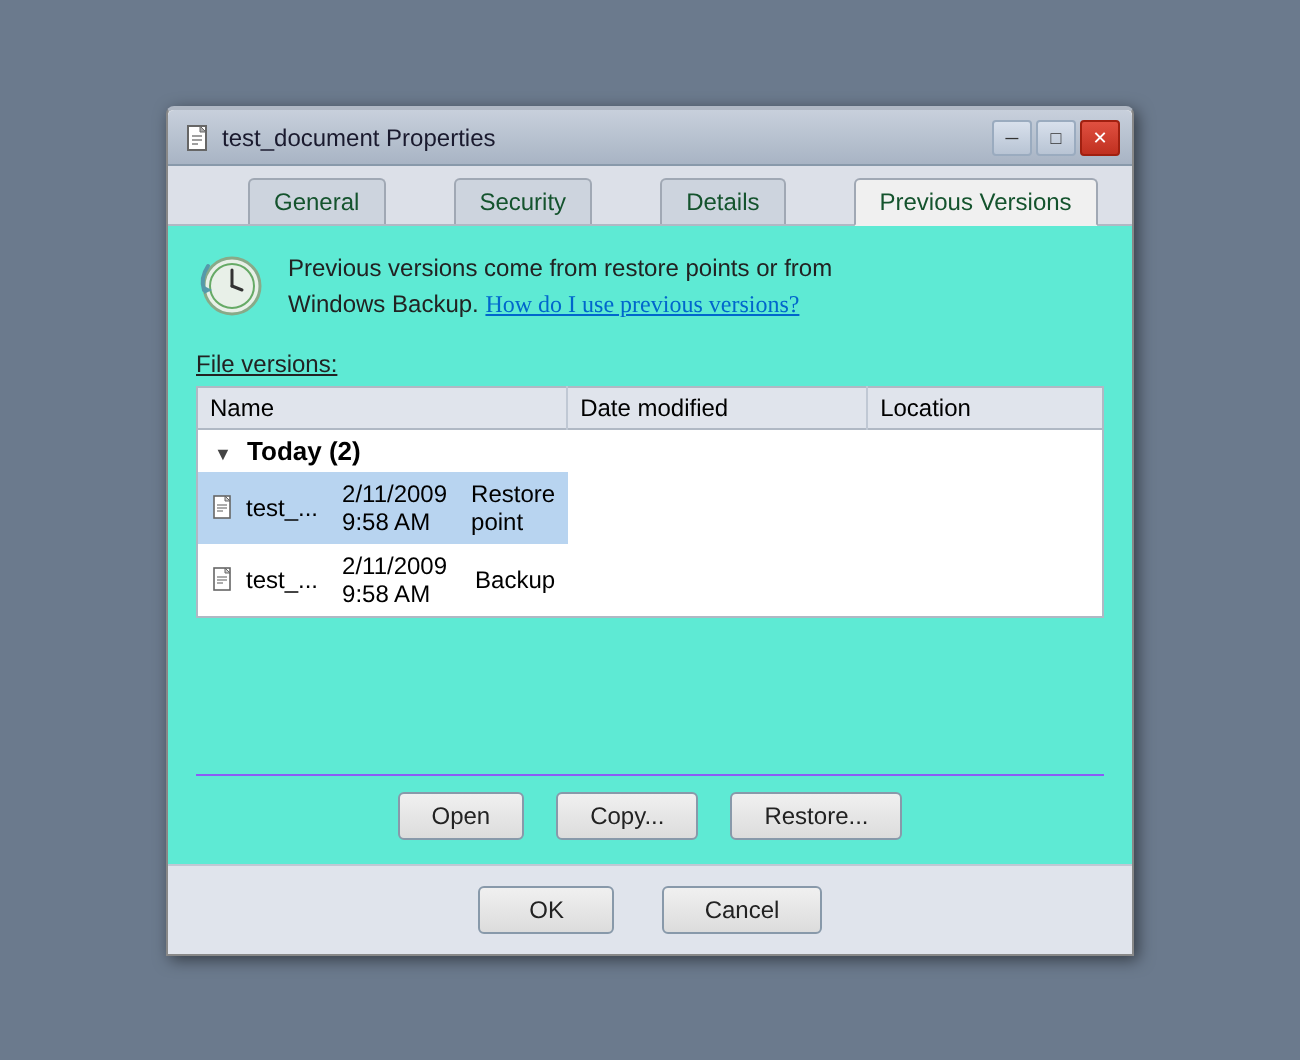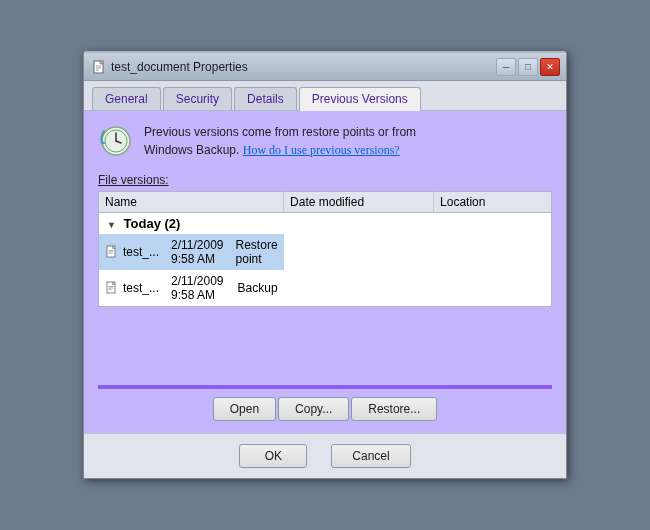--- a/index.html
+++ b/index.html
@@ -77,34 +77,35 @@
       border-bottom: 1px solid #b0b8c4;
     }
     .tab {
       padding: 4px 12px;
       font-size: 12px;
       border: 1px solid #a0a8b4;
       border-bottom: none;
       background: #cdd4de;
       cursor: pointer;
       border-radius: 3px 3px 0 0;
-      color: #4c1d95;
+      color: #14532d;
       margin-right: 2px;
+      margin-left: 32px;
     }
     .tab.active {
       background: #f0f0f0;
       border-bottom: 1px solid #f0f0f0;
       margin-bottom: -1px;
       font-weight: normal;
       z-index: 1;
       position: relative;
     }
     .content {
       padding: 12px 14px;
-      background: #c4b5fd;
+      background: #5eead4;
     }
     .info-row {
       display: flex;
       align-items: flex-start;
       gap: 10px;
       margin-bottom: 14px;
     }
     .clock-icon {
       width: 36px;
       height: 36px;
@@ -142,24 +143,24 @@
       align-items: center;
       padding: 2px 0;
       cursor: pointer;
     }
     .file-row.selected {
       background: #b8d4f0;
     }
     .button-row {
       display: flex;
       justify-content: center;
-      gap: 2px;
+      gap: 16px;
       margin-top: 4px;
       padding-top: 8px;
-      border-top: 4px solid #8b5cf6;
+      border-top: 1px solid #8b5cf6;
     }
     .btn {
       padding: 4px 16px;
       font-size: 12px;
       border: 1px solid #8899aa;
       background: linear-gradient(to bottom, #f0f0f0, #dcdcdc);
       cursor: pointer;
       border-radius: 3px;
       color: #222;
       min-width: 60px;

